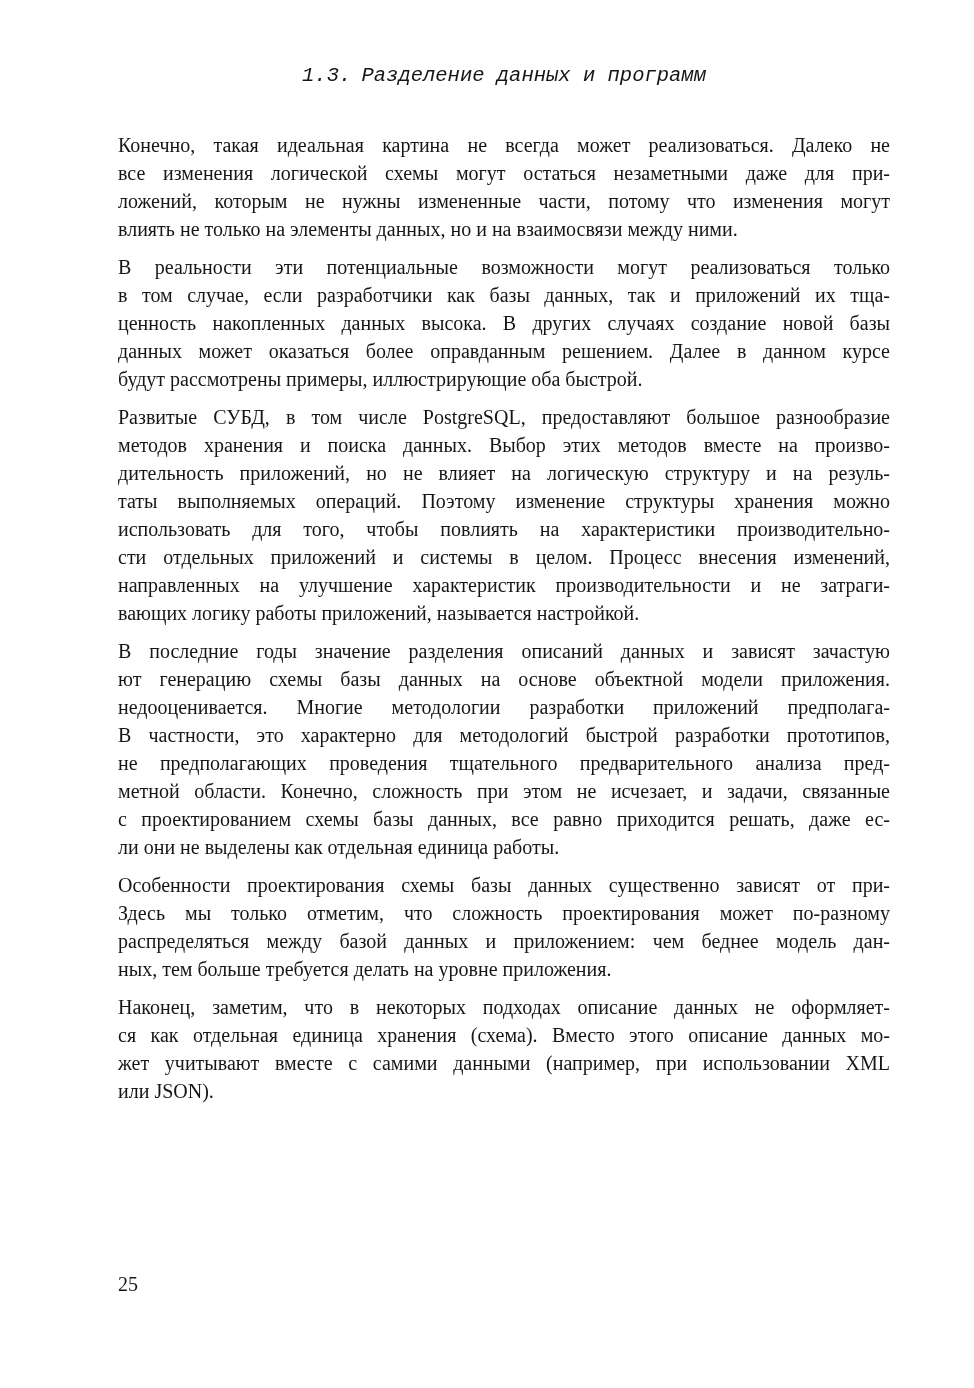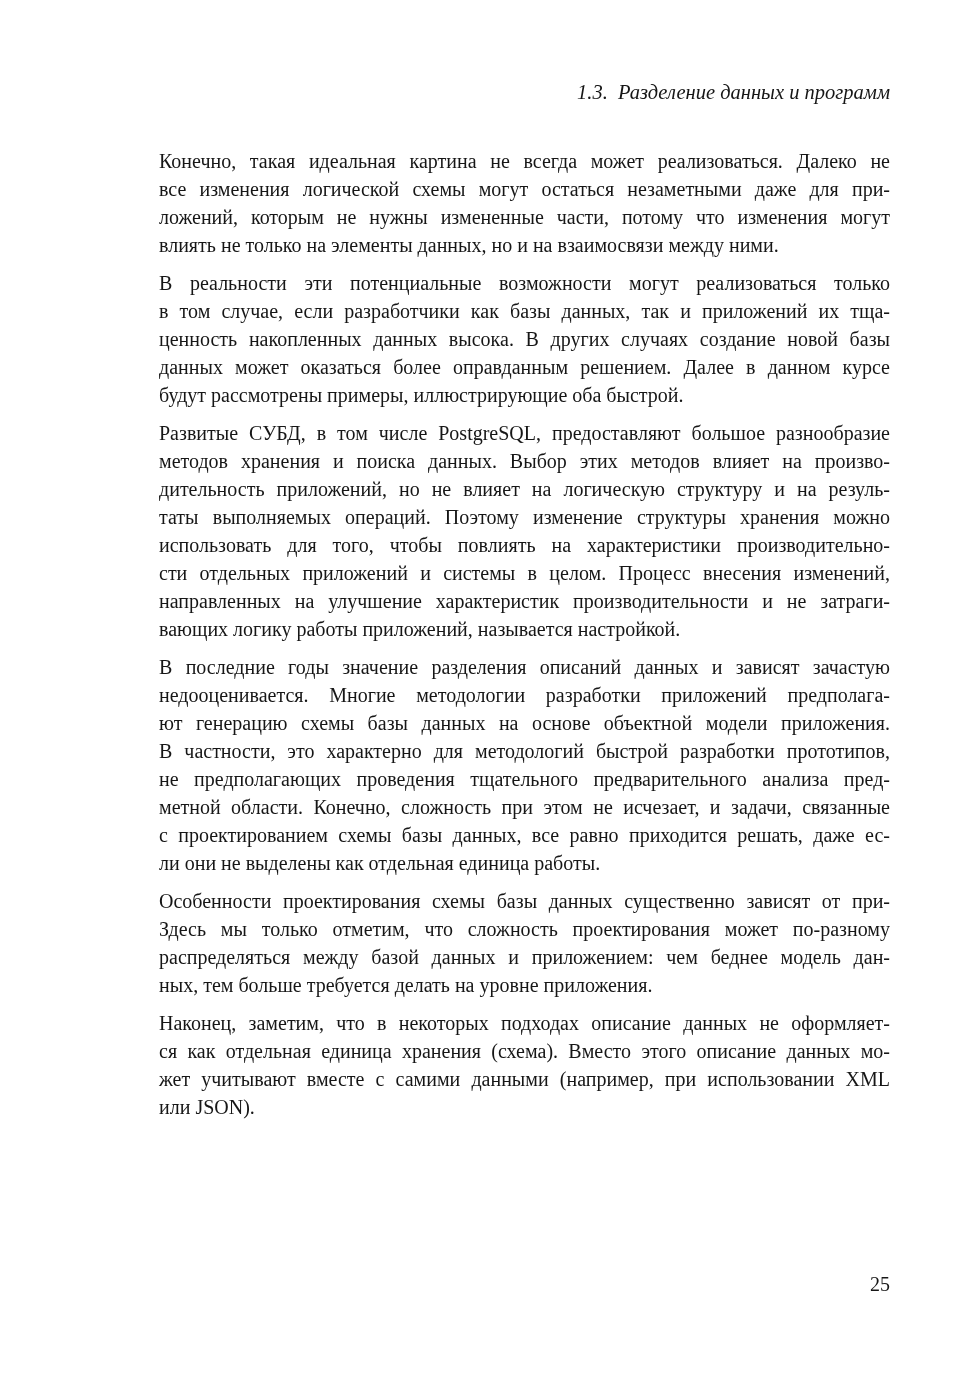--- a/index.html
+++ b/index.html
@@ -19,46 +19,46 @@
   .text-column {
     position: absolute;
     left: 118px;
     top: 62px;
     width: 772px;
   }
   .running-head {
     font-style: italic;
     font-size: 20.5px;
     line-height: 28px;
-    text-align: right;
-    margin: 16px 0 41px 0;
+    text-align: center;
+    margin: 0 0 41px 0;
+    font-family: Liberation Mono, monospace;
   }
   .para {
     font-size: 20px;
     line-height: 28px;
     margin: 0 0 10px 0;
   }
   .line {
     text-align: justify;
     text-align-last: justify;
     white-space: nowrap;
-    margin-left: 41px;
   }
   .line.line-end {
     text-align-last: left;
     white-space: normal;
   }
   .italic {
   }
   .page-number {
     position: absolute;
     top: 1270px;
     left: 118px;
     width: 772px;
-    text-align: right;
+    text-align: left;
     font-size: 20px;
     line-height: 28px;
   }
 </style>
 </head>
 <body>
 
 <div class="page">
   <div class="text-column">
 
@@ -74,33 +74,33 @@
     <div class="para">
       <div class="line">В реальности эти потенциальные возможности могут реализоваться только</div>
       <div class="line">в том случае, если разработчики как базы данных, так и приложений их тща-</div>
       <div class="line">ценность накопленных данных высока. В других случаях создание новой базы</div>
       <div class="line">данных может оказаться более оправданным решением. Далее в данном курсе</div>
       <div class="line line-end">будут рассмотрены примеры, иллюстрирующие оба быстрой.</div>
     </div>
 
     <div class="para">
       <div class="line">Развитые СУБД, в том числе PostgreSQL, предоставляют большое разнообразие</div>
-      <div class="line">методов хранения и поиска данных. Выбор этих методов влияет на произво-</div>
+      <div class="line">методов хранения и поиска данных. Выбор этих методов вместе на произво-</div>
       <div class="line">дительность приложений, но не влияет на логическую структуру и на резуль-</div>
       <div class="line">таты выполняемых операций. Поэтому изменение структуры хранения можно</div>
       <div class="line">использовать для того, чтобы повлиять на характеристики производительно-</div>
       <div class="line">сти отдельных приложений и системы в целом. Процесс внесения изменений,</div>
       <div class="line">направленных на улучшение характеристик производительности и не затраги-</div>
       <div class="line line-end"><span>вающих логику работы приложений, называется </span><span class="italic">настройкой.</span></div>
     </div>
 
     <div class="para">
       <div class="line">В последние годы значение разделения описаний данных и зависят зачастую</div>
+      <div class="line">ют генерацию схемы базы данных на основе объектной модели приложения.</div>
       <div class="line">недооценивается. Многие методологии разработки приложений предполага-</div>
-      <div class="line">ют генерацию схемы базы данных на основе объектной модели приложения.</div>
       <div class="line">В частности, это характерно для методологий быстрой разработки прототипов,</div>
       <div class="line">не предполагающих проведения тщательного предварительного анализа пред-</div>
       <div class="line">метной области. Конечно, сложность при этом не исчезает, и задачи, связанные</div>
       <div class="line">с проектированием схемы базы данных, все равно приходится решать, даже ес-</div>
       <div class="line line-end">ли они не выделены как отдельная единица работы.</div>
     </div>
 
     <div class="para">
       <div class="line">Особенности проектирования схемы базы данных существенно зависят от при-</div>
       <div class="line">Здесь мы только отметим, что сложность проектирования может по-разному</div>

